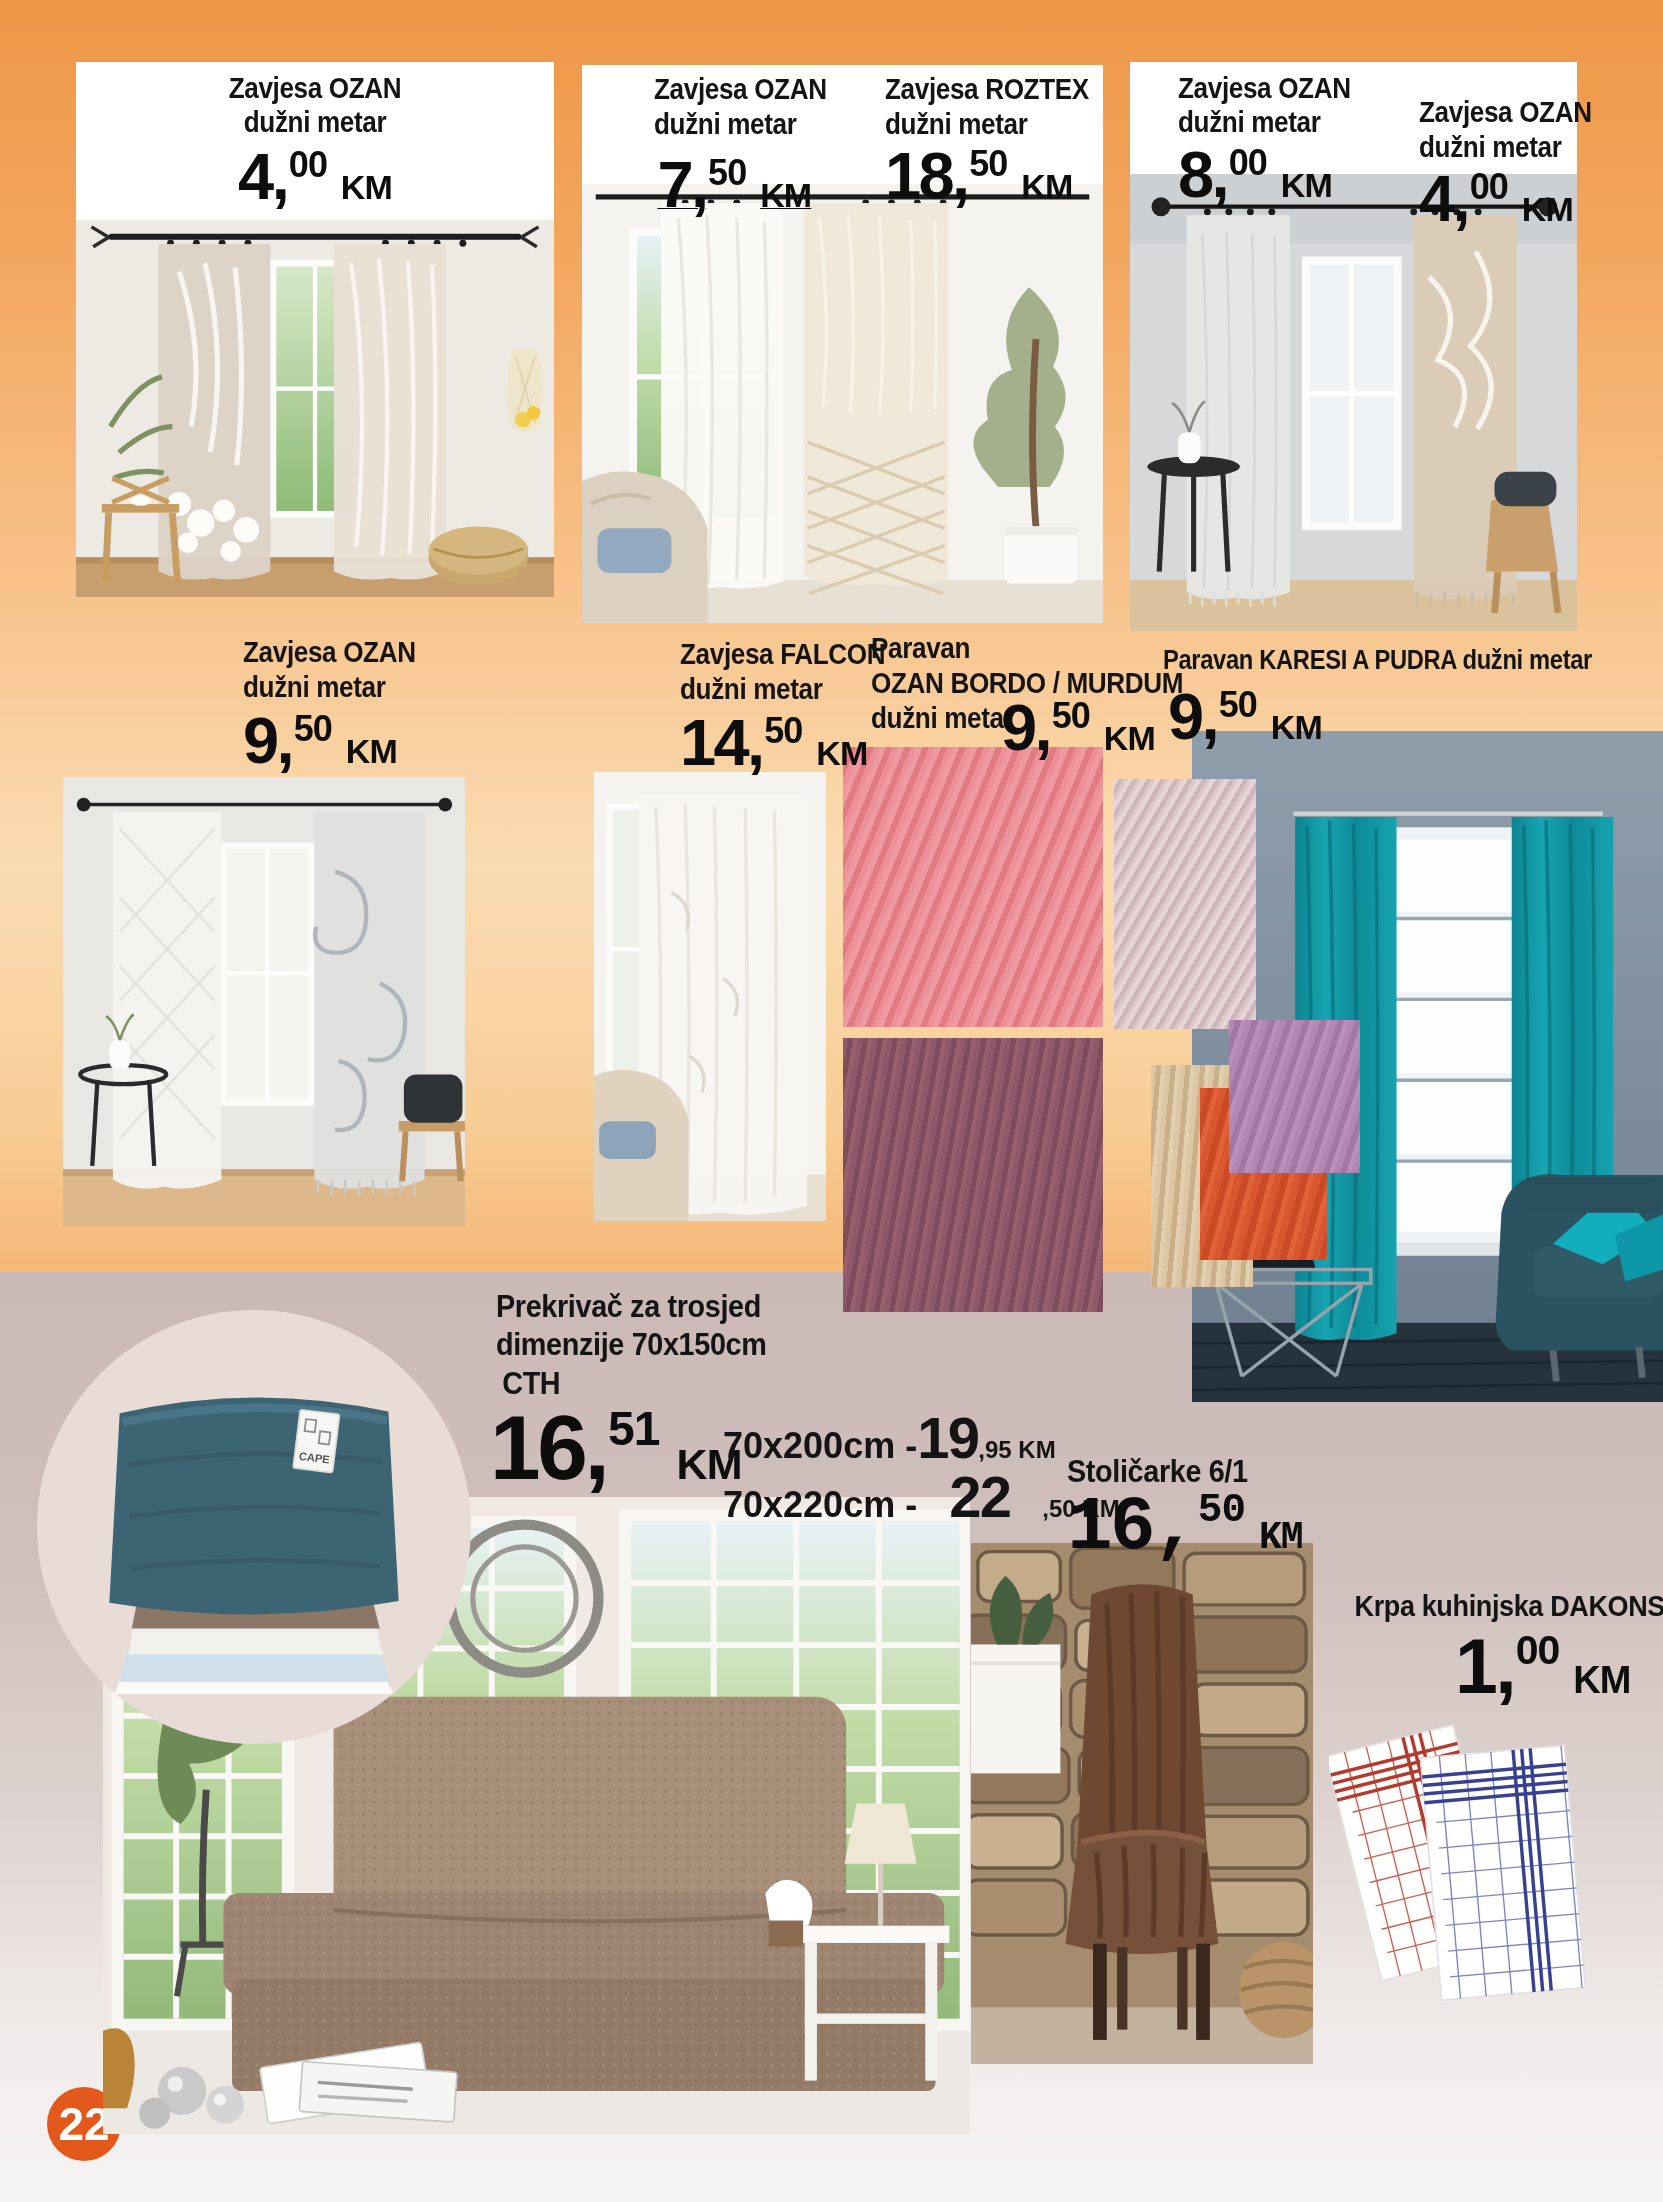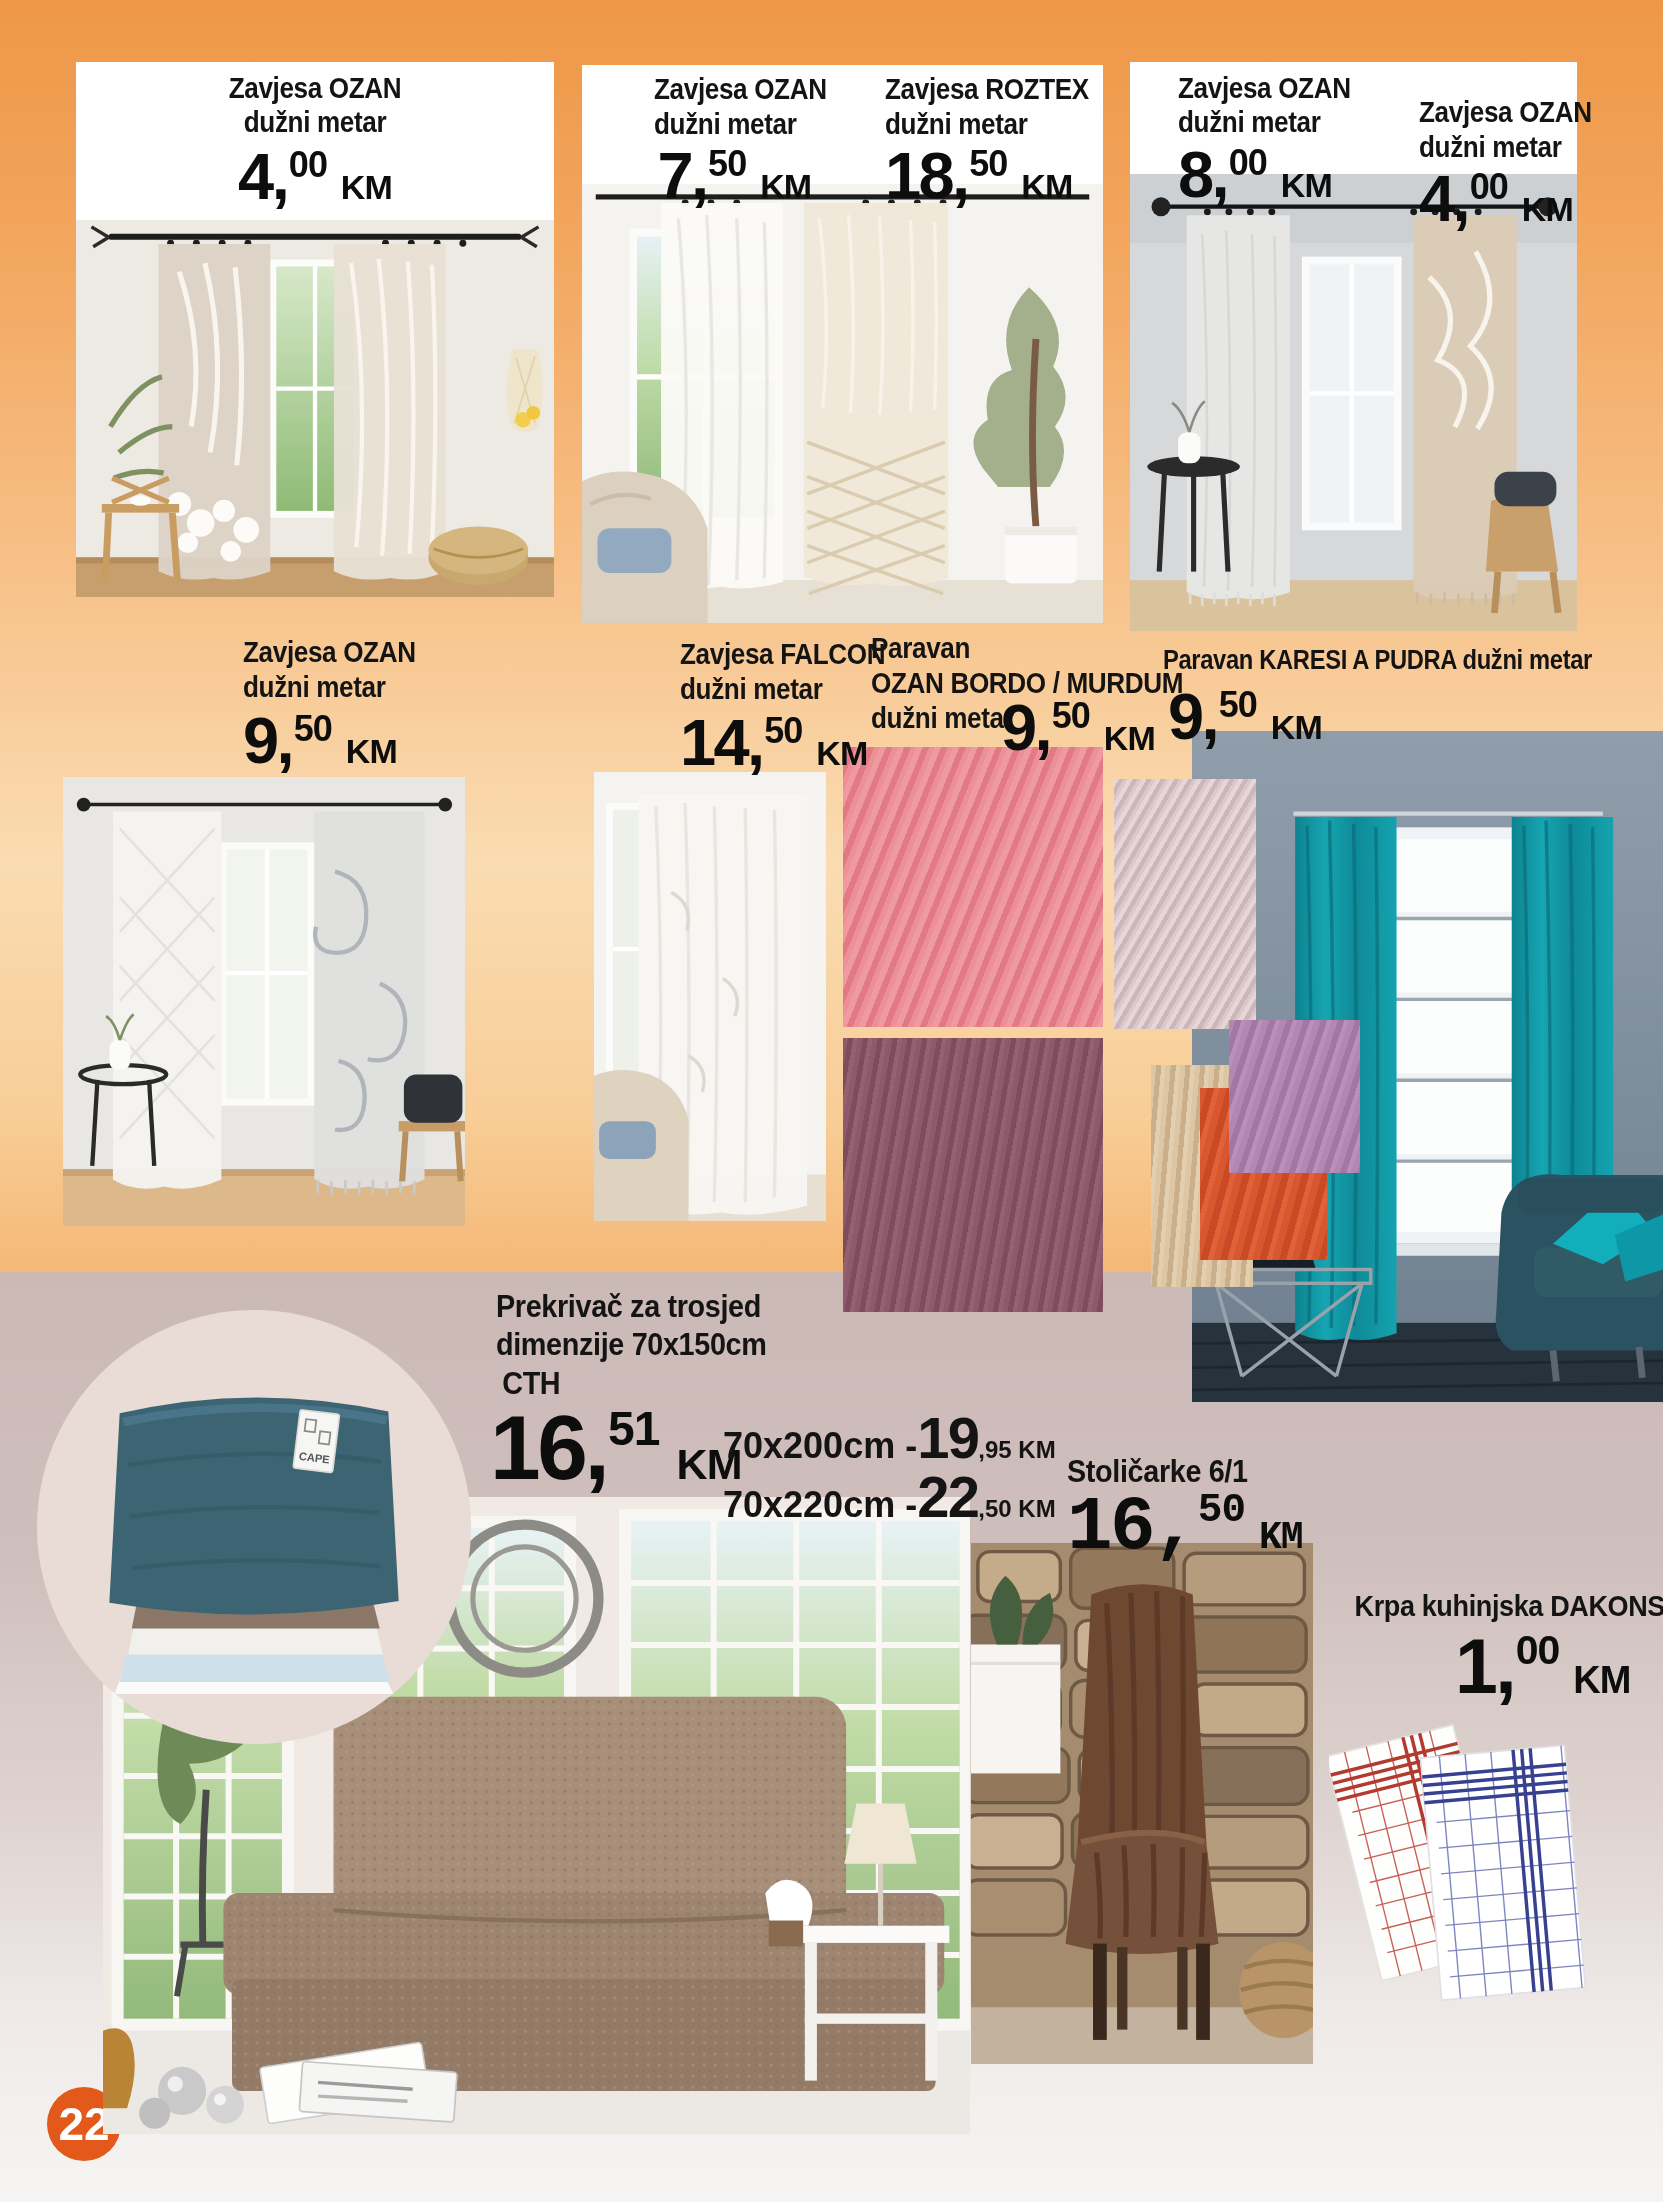--- a/index.html
+++ b/index.html
@@ -109,21 +109,21 @@
         <circle cx="520" cy="232" r="9" fill="#F2CE4E"></circle>
           <circle cx="532" cy="224" r="8" fill="#EFC83E"></circle>
       </svg>
     </div>
   </div>
 
   <div class="card" style="left:582px;top:65px;width:521px;height:558px;">
     <div class="abs" style="left:72px;top:6.9px;z-index:3;">
       <div class="plabel cond">Zavjesa OZAN</div>
       <div class="plabel cond">dužni metar</div>
-      <div class="price" style="margin-top:2px;margin-left:3.4px;">
+      <div class="price" style="margin-top:11px;margin-left:3.4px;text-decoration:underline;">
         <span class="w">7,</span><span class="s">50</span><span class="c">KM</span>
       </div>
     </div>
     <div class="abs" style="left:303px;top:6.9px;z-index:3;">
       <div class="plabel cond">Zavjesa ROZTEX</div>
       <div class="plabel cond">dužni metar</div>
       <div class="price" style="margin-top:1.7px;">
         <span class="w">18,</span><span class="s">50</span><span class="c">KM</span>
       </div>
     </div>
@@ -531,21 +531,21 @@
     <div class="plabel cond" style="font-size:32px;padding-left:6.9px;">CTH</div>
   </div>
   <div class="abs price xl" style="left:490px;top:1402px;z-index:3;">
     <span class="w">16,</span><span class="s">51</span><span class="c">KM</span>
   </div>
   <div class="abs size-row" style="left:723px;top:1404px;z-index:3;">
     <span class="pre">70x200cm - </span>
     <span class="big">19</span>
     <span class="rest">,95 KM</span>
   </div>
-  <div class="abs size-row" style="left:723px;top:1463px;z-index:3;">
+  <div class="abs size-row" style="left:723px;top:1463px;z-index:3;gap:32px;">
     <span class="pre">70x220cm - </span>
     <span class="big">22</span>
     <span class="rest">,50 KM</span>
   </div>
 
   <div class="abs" style="left:1067px;top:1452px;z-index:3;">
     <div class="plabel cond" style="font-size:32px;">Stoličarke 6/1</div>
   </div>
   <div class="abs price lg2" style="left:1067px;top:1490px;z-index:3;font-family:Liberation Mono, monospace;">
     <span class="w">16,</span><span class="s">50</span><span class="c">KM</span>

